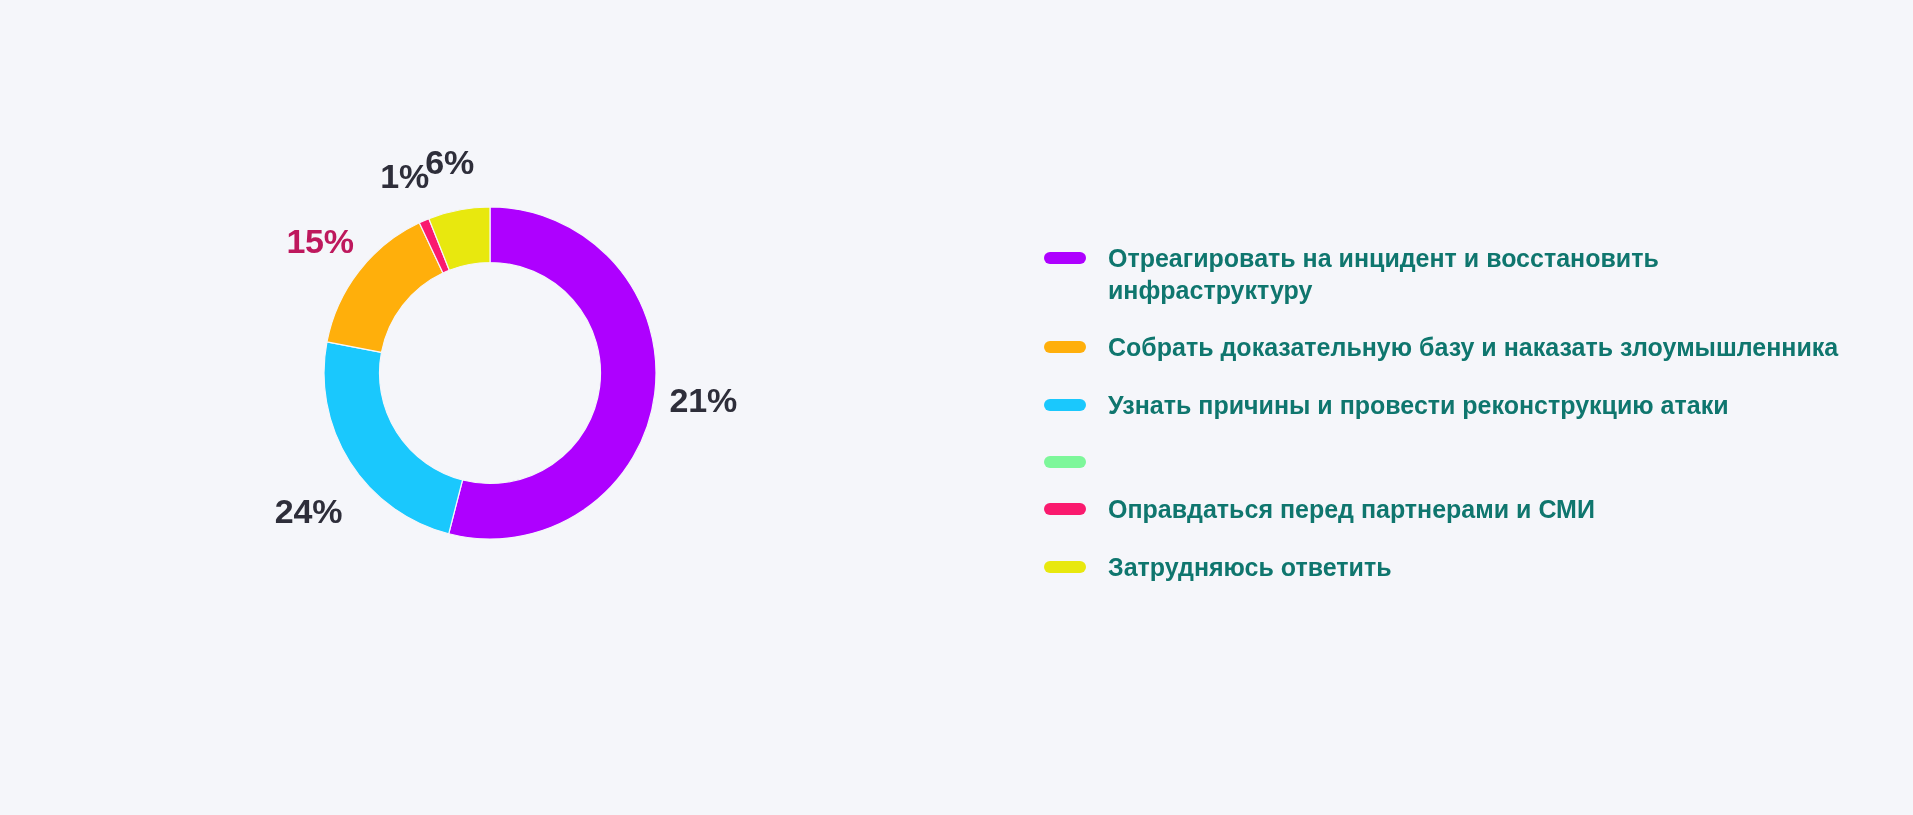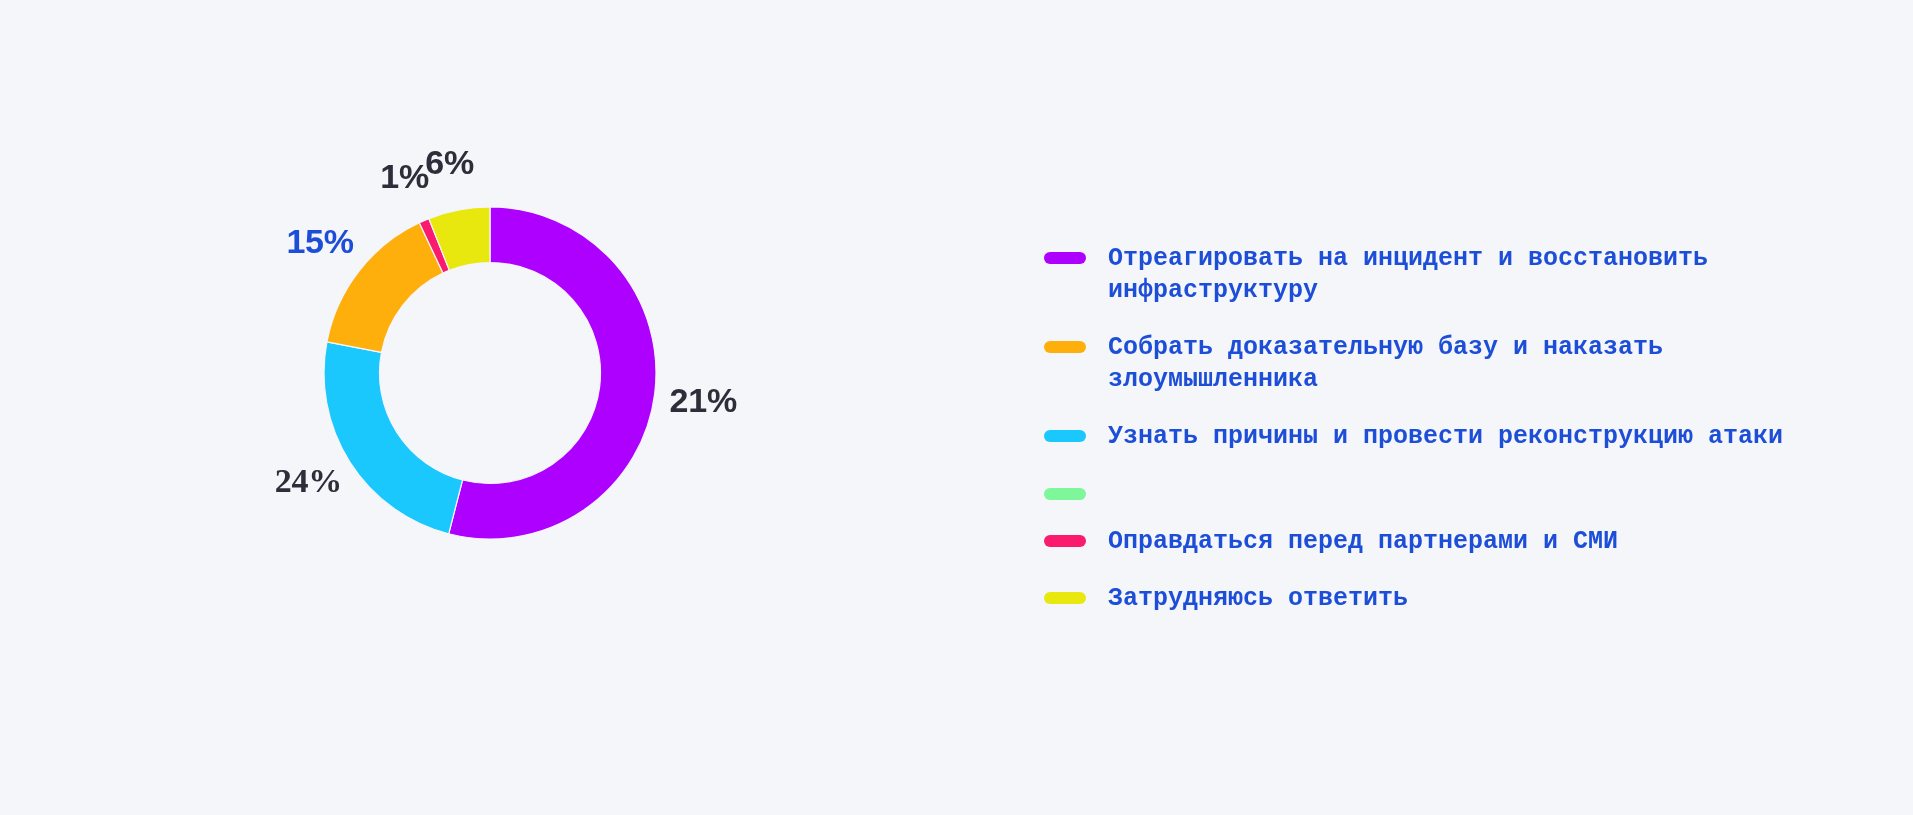--- a/index.html
+++ b/index.html
@@ -70,47 +70,47 @@
   .legend-item:last-child { margin-bottom: 10px; }
   .legend-swatch {
     flex: 0 0 auto;
     width: 42px;
     height: 12px;
     border-radius: 6px;
     margin-top: 9px;
     margin-right: 22px;
   }
   .legend-label {
-    font-family: Liberation Mono, monospace;
+    font-family: Liberation Sans, sans-serif;
     font-weight: 700;
     font-size: 25px;
     line-height: 1.26;
-    color: #1d4ed8;
+    color: #0f766e;
     max-width: 760px;
   }
 </style>
 </head>
 <body>
 
 <div id="chart-figure">
 
   <div id="donut-wrap">
     <svg id="donut-svg" viewBox="0 0 1020 815">
       <g id="slice-group">
           <path d="M 490 207 A 166 166 0 1 1 448.71747873063407 533.7848047473527 L 462.51976746828353 480.02843930471374 A 110.5 110.5 0 1 0 490 262.5 Z" fill="#ae00ff" class="slice-path"></path>
           <path d="M 448.71747873063407 533.7848047473527 A 166 166 0 0 1 326.94031637903765 341.8947017787697 L 381.4572587944799 352.2943647382774 A 110.5 110.5 0 0 0 462.51976746828353 480.02843930471374 Z" fill="#1ac8fd" class="slice-path"></path>
           <path d="M 326.94031637903765 341.8947017787697 A 166 166 0 0 1 419.32063760019787 222.7987092906408 L 442.95138828205944 273.01661070250486 A 110.5 110.5 0 0 0 381.4572587944799 352.2943647382774 Z" fill="#ffaf0b" class="slice-path"></path>
           <path d="M 419.32063760019787 222.7987092906408 A 166 166 0 0 1 428.8913242543436 218.65710334255022 L 449.3222369283432 270.2596983093482 A 110.5 110.5 0 0 0 442.95138828205944 273.01661070250486 Z" fill="#fa1a6e" class="slice-path"></path>
           <path d="M 428.8913242543436 218.65710334255022 A 166 166 0 0 1 490.0000000000001 207 L 490.00000000000006 262.5 A 110.5 110.5 0 0 0 449.3222369283432 270.2596983093482 Z" fill="#e8e80e" class="slice-path"></path>
         </g>
     </svg>
     <div id="pct-label-group">
         <div class="pct-label" style="color: rgb(46, 46, 58); left: 703.305px; top: 399.947px; transform: translate(-50%, -50%);">21%</div>
-        <div class="pct-label" style="color: rgb(46, 46, 58); left: 308.469px; top: 481px; transform: translate(-50%, -50%); font-family: Liberation Serif, serif;">24%</div>
-        <div class="pct-label" style="color: #1d4ed8; left: 320.117px; top: 241.225px; transform: translate(-50%, -50%);">15%</div>
+        <div class="pct-label" style="color: rgb(46, 46, 58); left: 308.469px; top: 511px; transform: translate(-50%, -50%);">24%</div>
+        <div class="pct-label" style="color: #be185d; left: 320.117px; top: 241.225px; transform: translate(-50%, -50%);">15%</div>
         <div class="pct-label" style="color: rgb(46, 46, 58); left: 404.613px; top: 175.683px; transform: translate(-50%, -50%);">1%</div>
         <div class="pct-label" style="color: rgb(46, 46, 58); left: 449.713px; top: 161.808px; transform: translate(-50%, -50%);">6%</div>
       </div>
   </div>
 
   <div id="legend">
       <div class="legend-item">
         <span class="legend-swatch" style="background: rgb(174, 0, 255);"></span>
         <span class="legend-label">Отреагировать на инцидент и восстановить инфраструктуру</span>
       </div>

